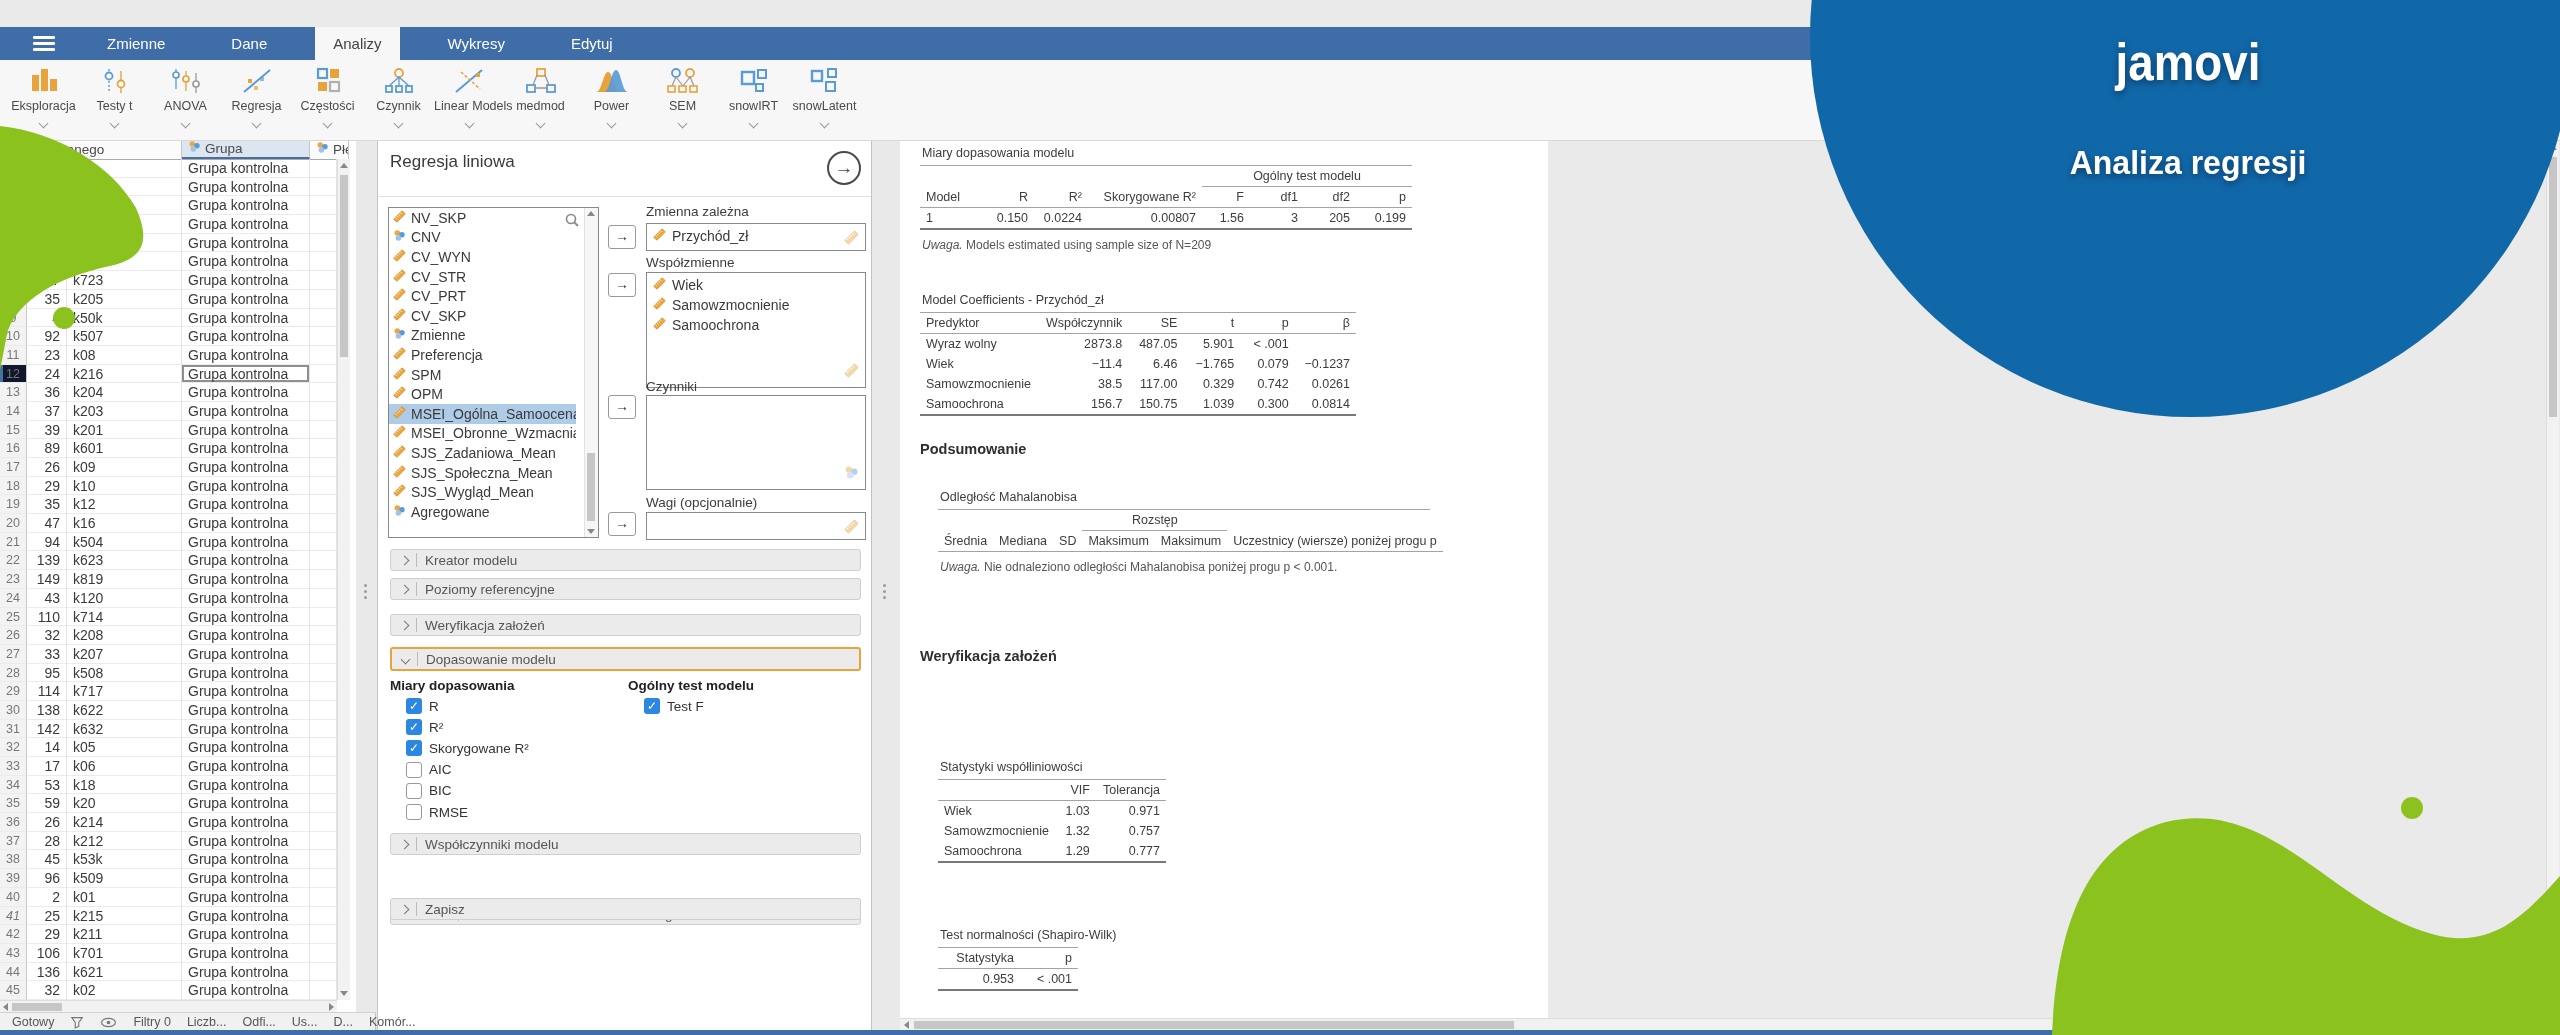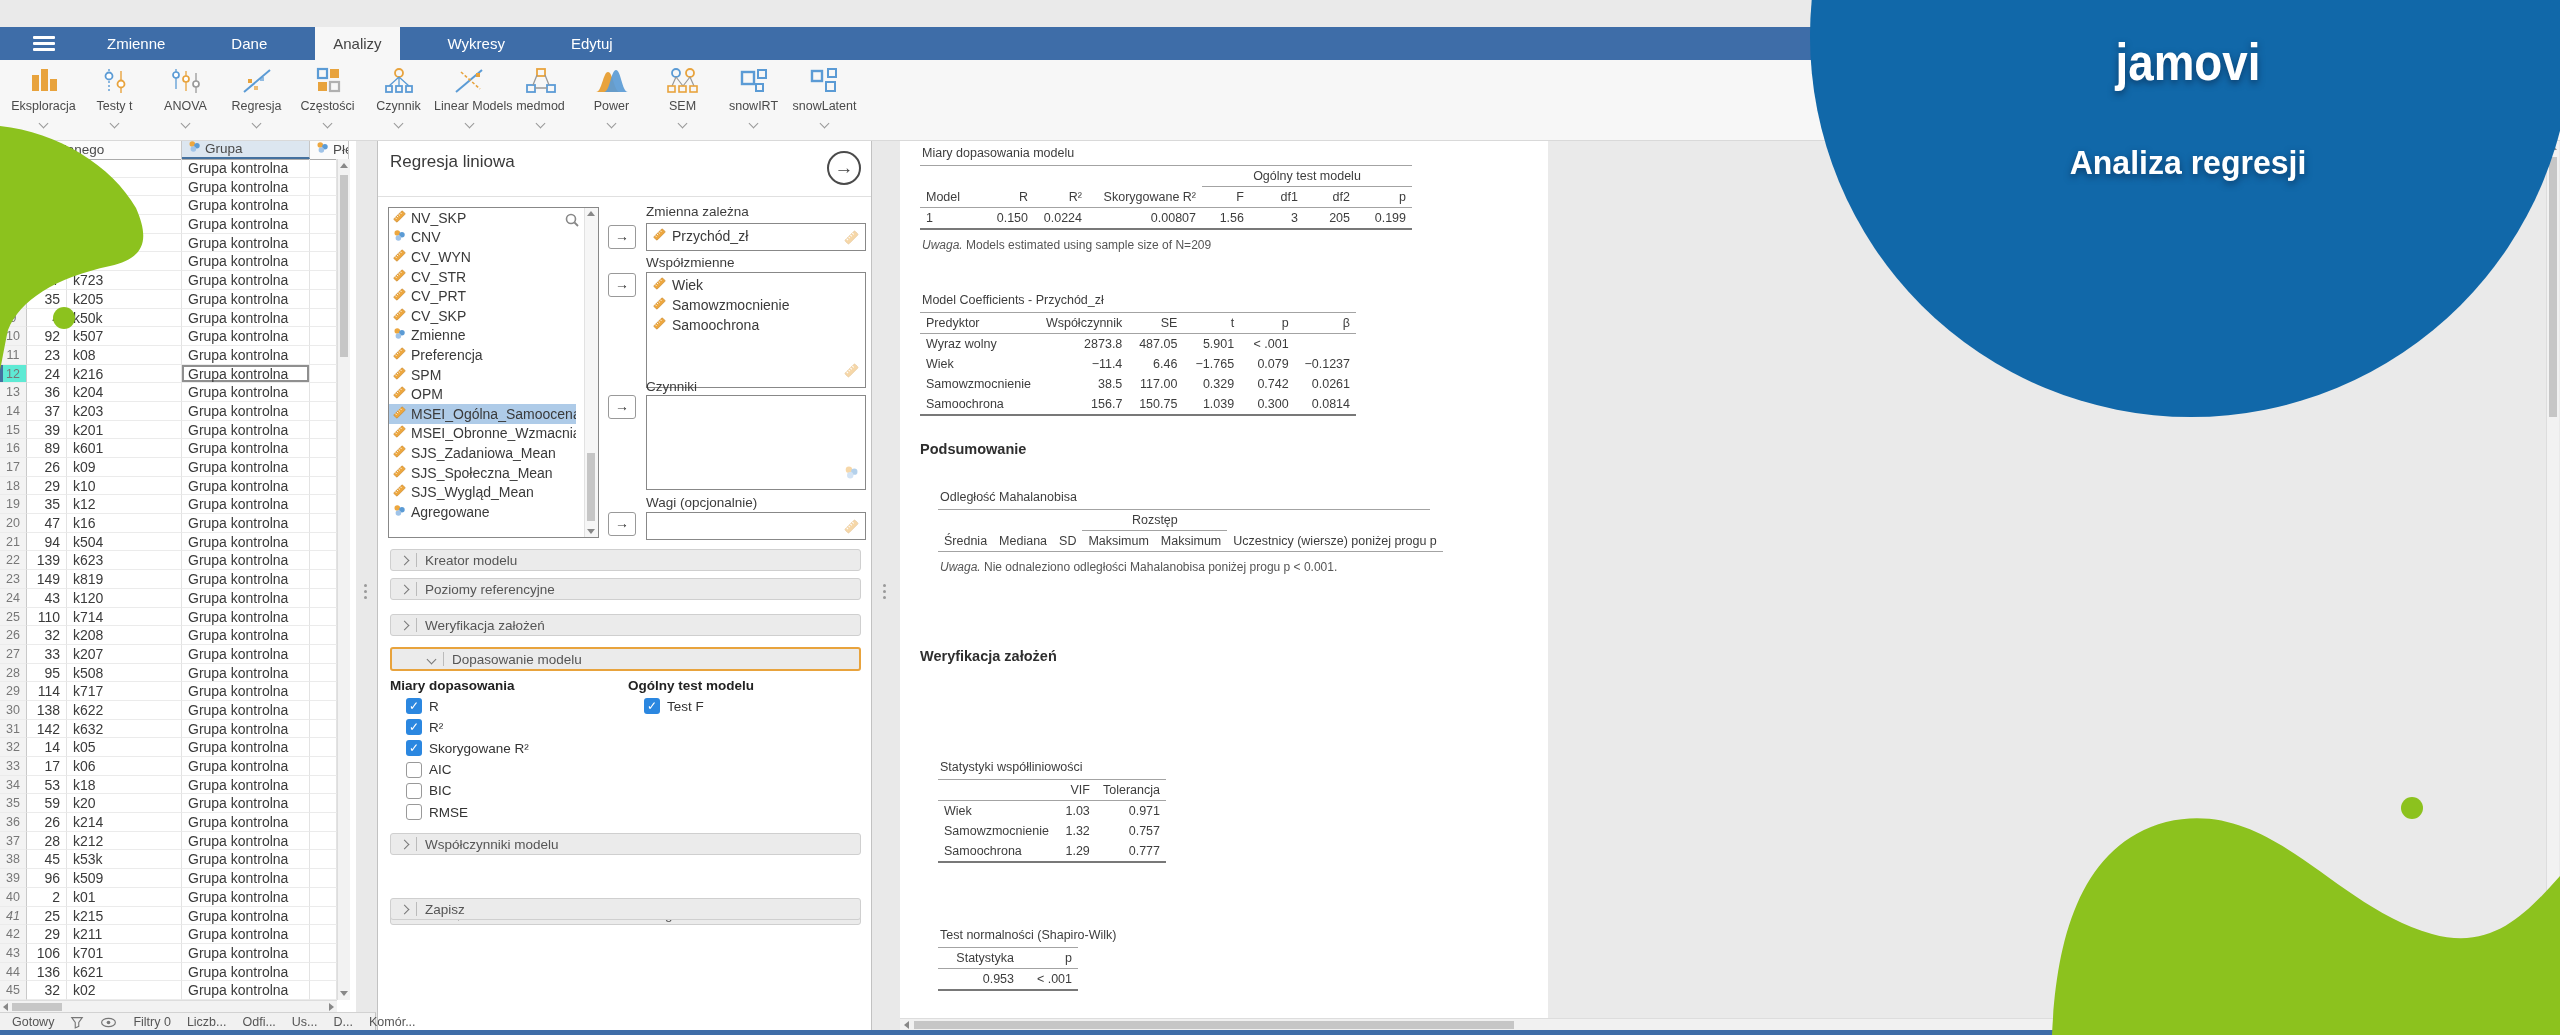--- a/index.html
+++ b/index.html
@@ -25,21 +25,21 @@
   .shc{box-sizing:border-box;border-right:1px solid #c7c7c7;font-size:13.5px;color:#4a4a4a;line-height:18px;padding-left:6px;overflow:hidden;white-space:nowrap;display:flex;align-items:center;gap:4px;cursor:pointer;}
   .shc.selcol{background:#dce6f0;border-bottom:2px solid #44719f;}
   .shc svg{width:13px;height:13px;flex:none;}
   .srows{position:absolute;left:0;top:18px;width:337px;height:841.5px;overflow:hidden;}
   .srow{display:flex;height:18.7px;}
   .sc{box-sizing:border-box;border-right:1px solid #e3e3e3;border-bottom:1px solid #ebebeb;font-size:14px;line-height:18px;overflow:hidden;white-space:nowrap;cursor:cell;}
   .sc.rn{background:#f3f3f3;color:#777;font-size:12.5px;text-align:center;border-right:1px solid #c9c9c9;}
   .sc.num{text-align:right;padding-right:6px;}
   .sc.txt{padding-left:6px;}
   .sc.selcell{box-shadow:inset 0 0 0 2px #8f8f8f;}
-  .sc.selrn{background:#5eead4;box-shadow:inset 3px 0 0 #44719f;}
+  .sc.selrn{background:#0f172a;box-shadow:inset 3px 0 0 #44719f;}
   
   .vsb{position:absolute;background:#f2f2f2;border-left:1px solid #ddd;}
   .hsb{position:absolute;background:#f2f2f2;border-top:1px solid #ddd;}
   .thumb{position:absolute;background:#c6c6c6;}
   .tri{width:0;height:0;position:absolute;}
   .tri.up{border-left:4px solid transparent;border-right:4px solid transparent;border-bottom:5px solid #888;}
   .tri.down{border-left:4px solid transparent;border-right:4px solid transparent;border-top:5px solid #888;}
   .tri.left{border-top:4px solid transparent;border-bottom:4px solid transparent;border-right:5px solid #888;}
   .tri.right{border-top:4px solid transparent;border-bottom:4px solid transparent;border-left:5px solid #888;}
   .statusbar{position:absolute;left:0;top:1012px;width:363px;height:18px;background:#f1f1f1;border-top:1px solid #d2d2d2;border-right:1px solid #c4c4c4;z-index:2;display:flex;align-items:center;font-size:12.5px;color:#555;}
@@ -65,21 +65,21 @@
   .albl{position:absolute;left:268px;font-size:13.5px;color:#3c3c3c;}
   .aitem{display:flex;align-items:center;gap:6px;font-size:14px;padding:4px 0 0 6px;white-space:nowrap;}
   .aitem svg{width:13px;height:13px;flex:none;}
   .ghost{position:absolute;opacity:.45;}
   .ghost svg{width:15px;height:15px;}
   .abtn{position:absolute;left:230px;width:26px;height:22px;border:1px solid #999;border-radius:3px;background:#fff;text-align:center;cursor:pointer;}
   .abtn span{font-size:14px;line-height:20px;color:#333;}
   .secbar{position:absolute;left:12px;width:471px;height:22px;background:#ebebeb;border:1px solid #cfcfcf;border-radius:3px;box-sizing:border-box;display:flex;align-items:center;cursor:pointer;font-size:13.5px;color:#555;}
   .secbar .sc1{margin:0 8px 0 10px;}
   .secbar .vd{width:1px;height:14px;background:#bbb;margin-right:8px;}
-  .secbar.open{border:2px solid #e8a33d;height:24px;padding-left:26px;}
+  .secbar.open{border:2px solid #e8a33d;height:24px;}
   .chevr{display:inline-block;width:6px;height:6px;border-right:1.6px solid #777;border-bottom:1.6px solid #777;transform:rotate(-45deg);}
   .chevd{display:inline-block;width:6px;height:6px;border-right:1.6px solid #777;border-bottom:1.6px solid #777;transform:rotate(45deg);}
   .bheads{position:absolute;font-size:13.5px;font-weight:bold;color:#222;}
   .cbrow{position:absolute;display:flex;align-items:center;gap:7px;cursor:pointer;}
   .cb{width:16px;height:16px;border-radius:3px;box-sizing:border-box;border:1px solid #999;background:#fff;flex:none;text-align:center;}
   .cb.on{background:#2b87e0;border:none;color:#fff;font-size:12px;line-height:16px;}
   .cbl{font-size:13.5px;color:#333;}
   
   .results{position:absolute;left:900px;top:141px;width:1660px;height:889px;background:#eaeaea;z-index:1;}
   .rpage{position:absolute;left:0;top:0;width:648px;height:877px;background:#fff;}

